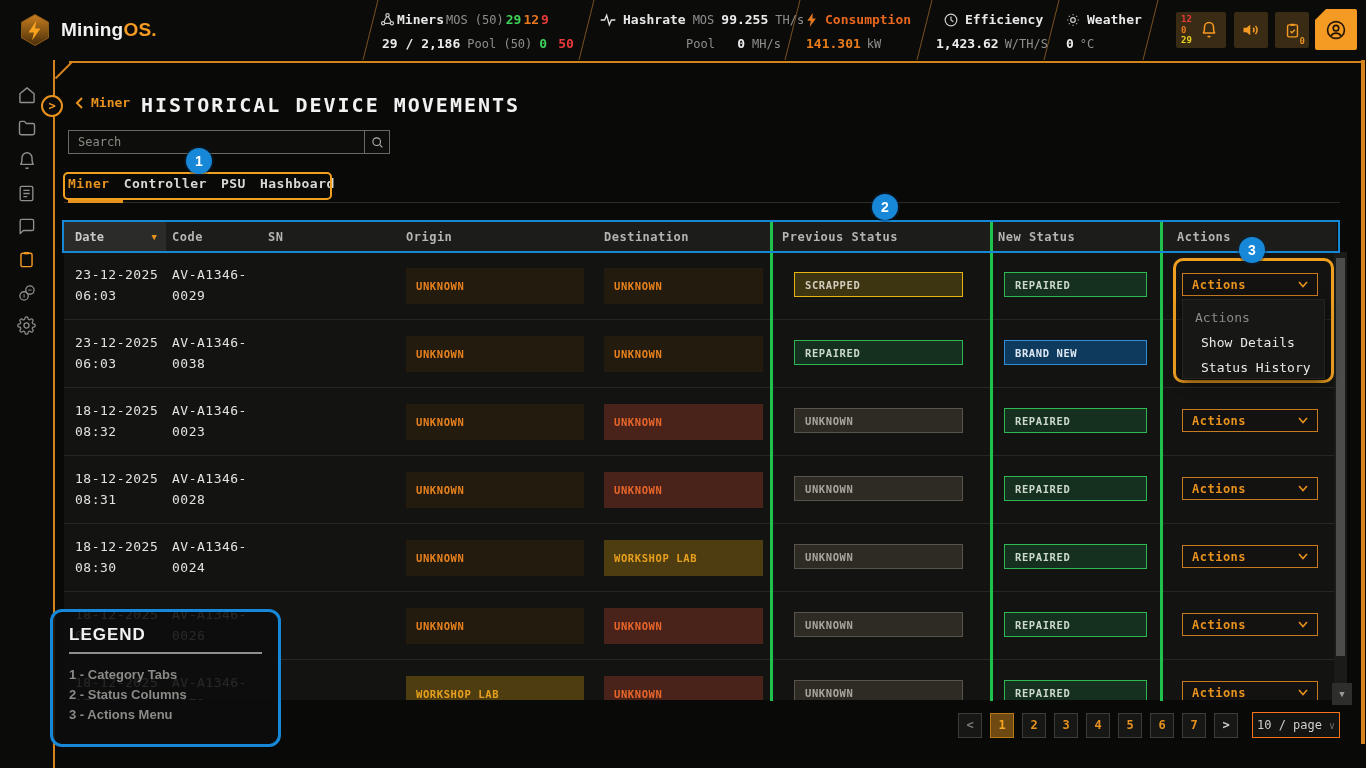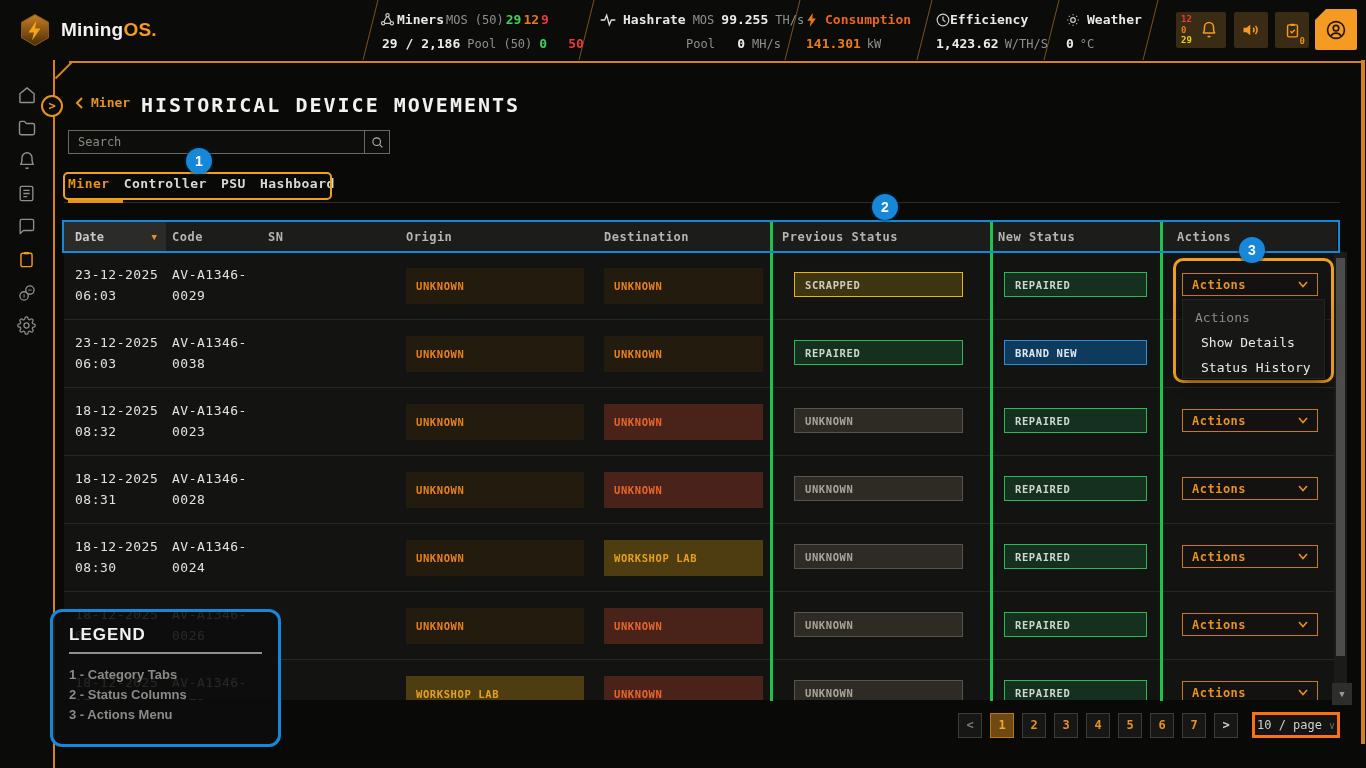--- a/index.html
+++ b/index.html
@@ -116,21 +116,21 @@
   #legend-items { margin:11px 0 0 16px; }
   .legend-item { color:#8a8a86; font-size:13px; font-weight:bold; line-height:20px; }
 
   
   #pagination { position:absolute; left:958px; top:712px; display:flex; gap:8px; align-items:center; z-index:5; }
   .pg-btn { width:24px; height:25px; background:#171716; border:1px solid #3d3d3a; color:#e8921e;
     font-family:"DejaVu Sans Mono",monospace; font-size:12px; font-weight:bold;
     display:flex; align-items:center; justify-content:center; cursor:pointer; }
   .pg-prev { color:#7a7a76; } .pg-next { color:#cfcfcb; }
   .pg-btn.active { background:#6e4a12; border-color:#b87818; color:#f5a623; }
-  #page-size { width:88px; height:26px; margin-left:6px; background:#141413; border:3px solid #f97316; color:#cfcfcb;
+  #page-size { width:88px; height:26px; margin-left:6px; background:#141413; border:1px solid #f97316; color:#cfcfcb;
     font-size:12px; display:flex; align-items:center; justify-content:center; gap:7px; cursor:pointer; }
   #page-size .chev { color:#6a6a66; font-size:10px; }
 
   svg { display:block; }
 </style>
 </head>
 <body>
 
 <div id="app">
 
@@ -173,21 +173,21 @@
         <span class="tb-label">Miners</span>
         <span class="tb-sub">MOS (50)</span>
         <span class="tb-val v-green">29</span>
         <span class="tb-val v-orange">12</span>
         <span class="tb-val v-red">9</span>
       </div>
       <div class="tb-line" style="left:2px;top:36px;gap:7px">
         <span class="tb-val">29 / 2,186</span>
         <span class="tb-sub">Pool (50)</span>
         <span class="tb-val v-green">0</span>
-        <span class="tb-val v-red" style="margin-left:14px">50</span>
+        <span class="tb-val v-red" style="margin-left:4px">50</span>
       </div>
     </div>
 
     <div class="tb-stat" style="left:600px;width:180px">
       <div class="tb-line" style="left:0;top:12px;gap:7px">
         <span>
           <svg width="16" height="14" viewBox="0 0 24 20" fill="none" stroke="#e0e0dc" stroke-width="2">
             <path d="M1 10 h6 l3-7 4 14 3-7 h6"></path>
           </svg>
         </span>
@@ -212,21 +212,21 @@
         </span>
         <span class="tb-label c-orange">Consumption</span>
       </div>
       <div class="tb-line" style="left:0;top:36px;gap:6px">
         <span class="tb-val c-orangev">141.301</span>
         <span class="tb-sub">kW</span>
       </div>
     </div>
 
     <div class="tb-stat" style="left:936px;width:110px">
-      <div class="tb-line" style="left:0;top:12px;gap:0">
+      <div class="tb-line" style="left:8px;top:12px;gap:7px">
         <span>
           <svg width="14" height="14" viewBox="0 0 24 24" fill="none" stroke="#d0d0cc" stroke-width="2">
             <circle cx="12" cy="12" r="10"></circle>
               <path d="M12 6 v6 l4 3"></path>
           </svg>
         </span>
         <span class="tb-label">Efficiency</span>
       </div>
       <div class="tb-line" style="left:0;top:36px;gap:6px">
         <span class="tb-val">1,423.62</span>

